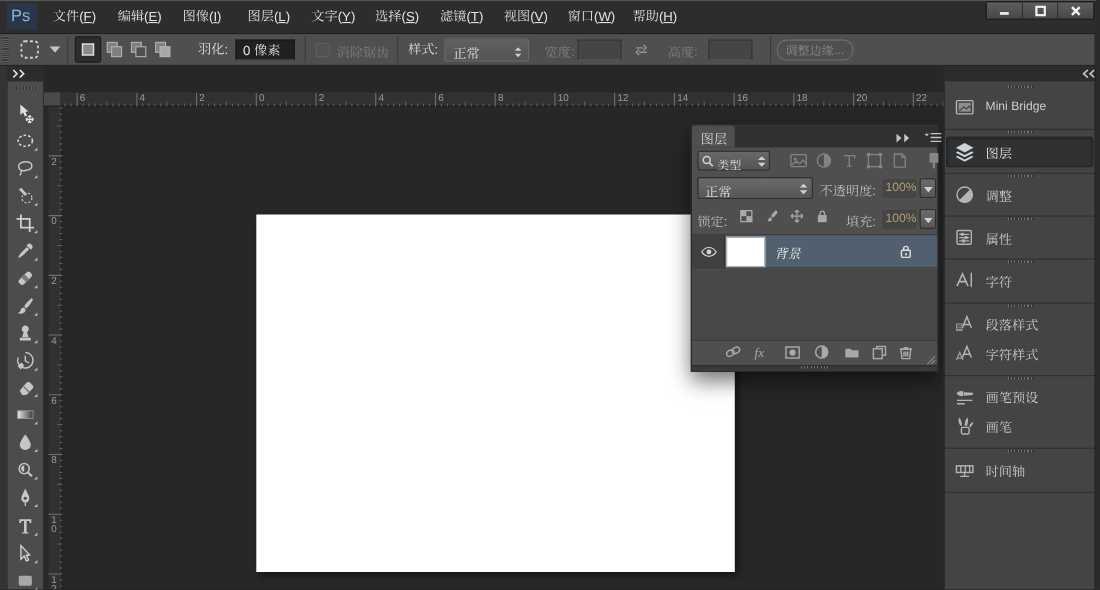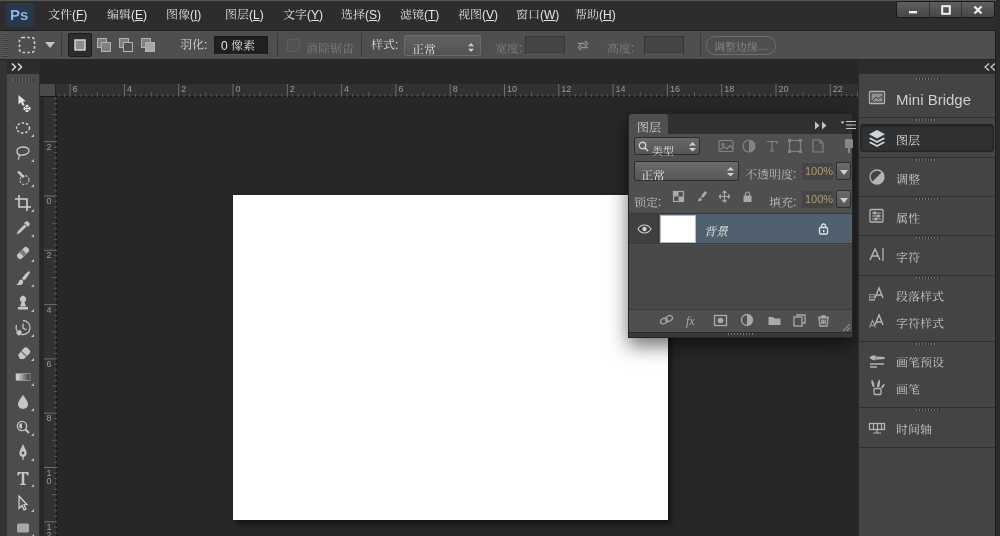--- a/index.html
+++ b/index.html
@@ -5,21 +5,21 @@
 body{font-family:"Liberation Sans",sans-serif;-webkit-font-smoothing:antialiased}
 #root{position:relative;width:1000px;height:536px}
 .abs{position:absolute}
 .k{display:inline-block;fill:#dcdcdc}
 .ic{display:block}
 </style></head><body>
 <div id="root">
 
 <div class="abs" style="left:0;top:0;width:1000px;height:30px;background:#2d2d2d;border-top:1px solid #565656"></div>
 <div class="abs" style="left:6px;top:3px;width:28px;height:24px;background:#28384a;border-radius:3px"></div>
-<div class="abs" style="left:10px;top:6px;font-weight:bold;font-size:15px;color:#8ab4e0;letter-spacing:0">Ps</div>
+<div class="abs" style="left:10px;top:6px;font-weight:normal;font-size:15px;color:#8ab4e0;letter-spacing:0">Ps</div>
 <div class="abs" style="left:48px;top:8px;font-size:12px;color:#e4e4e4;white-space:nowrap"><svg class="k" style="width:24px;height:12px;vertical-align:-0.16em;fill:#e4e4e4;" viewBox="0 -810 2000 1000">
         <use href="#u6587" x="0"></use>
         <use href="#u4ef6" x="1000"></use>
       </svg><span style="letter-spacing:0">(<u>F</u>)</span></div>
 <div class="abs" style="left:107px;top:8px;font-size:12px;color:#e4e4e4;white-space:nowrap"><svg class="k" style="width:24px;height:12px;vertical-align:-0.16em;fill:#e4e4e4;" viewBox="0 -810 2000 1000">
         <use href="#u7f16" x="0"></use>
         <use href="#u8f91" x="1000"></use>
       </svg><span style="letter-spacing:0">(<u>E</u>)</span></div>
 <div class="abs" style="left:166px;top:8px;font-size:12px;color:#e4e4e4;white-space:nowrap"><svg class="k" style="width:24px;height:12px;vertical-align:-0.16em;fill:#e4e4e4;" viewBox="0 -810 2000 1000">
         <use href="#u56fe" x="0"></use>
@@ -675,21 +675,21 @@
 <div class="abs" style="left:858px;top:60px;width:142px;height:14px;background:#2c2c2c"></div>
 <svg class="abs" style="left:984px;top:63px" width="12" height="8" viewBox="0 0 12 8">
       <path d="M5 0.5 L1 4 L5 7.5 M11 0.5 L7 4 L11 7.5" stroke="#c9c9c9" stroke-width="1.4" fill="none"></path>
     </svg>
 <div class="abs" style="left:916px;top:78px;width:24px;height:2px;background:repeating-linear-gradient(90deg,#757575 0 1px,#353535 1px 3px)"></div>
 <svg class="abs" style="left:868px;top:89px" width="18" height="18" viewBox="0 0 18 18">
       <rect x="1.5" y="2.5" width="15" height="12" rx="1" stroke="#b4b4b4" fill="none" stroke-width="1.3"></rect>
       <rect x="3.5" y="4.5" width="11" height="8" fill="#8f8f8f"></rect>
       <path d="M4 12 L8 8 L10.5 10 L13 7.5 L14.5 9.5" stroke="#3f3f3f" stroke-width="1" fill="none"></path>
     </svg>
-<div class="abs" style="left:896px;top:91px;font-size:15px;color:#cdcdcd">Mini Bridge</div>
+<div class="abs" style="left:896px;top:91px;font-size:11px;color:#cdcdcd">Mini Bridge</div>
 <div class="abs" style="left:859px;top:117px;width:141px;height:1px;background:#2f2f2f"></div>
 <div class="abs" style="left:916px;top:119px;width:24px;height:2px;background:repeating-linear-gradient(90deg,#757575 0 1px,#353535 1px 3px)"></div>
 <div class="abs" style="left:860px;top:124px;width:134px;height:28px;background:#2f3133;border:1px solid #232629;border-radius:3px;box-shadow:inset 0 1px 3px rgba(0,0,0,.4)"></div>
 <svg class="abs" style="left:868px;top:129px" width="18" height="18" viewBox="0 0 18 18">
       <path d="M9 1 L17 5.3 L9 9.6 L1 5.3 Z" fill="#ccd5da"></path>
       <path d="M2.5 8.5 L1 9.8 L9 14 L17 9.8 L15.5 8.5 L9 12 Z" fill="#ccd5da"></path>
       <path d="M2.5 12.5 L1 13.8 L9 18 L17 13.8 L15.5 12.5 L9 16 Z" fill="#ccd5da"></path>
     </svg>
 <div class="abs" style="left:896px;top:130px"><svg class="k" style="width:24px;height:12px;vertical-align:-0.16em;fill:#e8e8e8;" viewBox="0 -810 2000 1000">
         <use href="#u56fe" x="0"></use>

